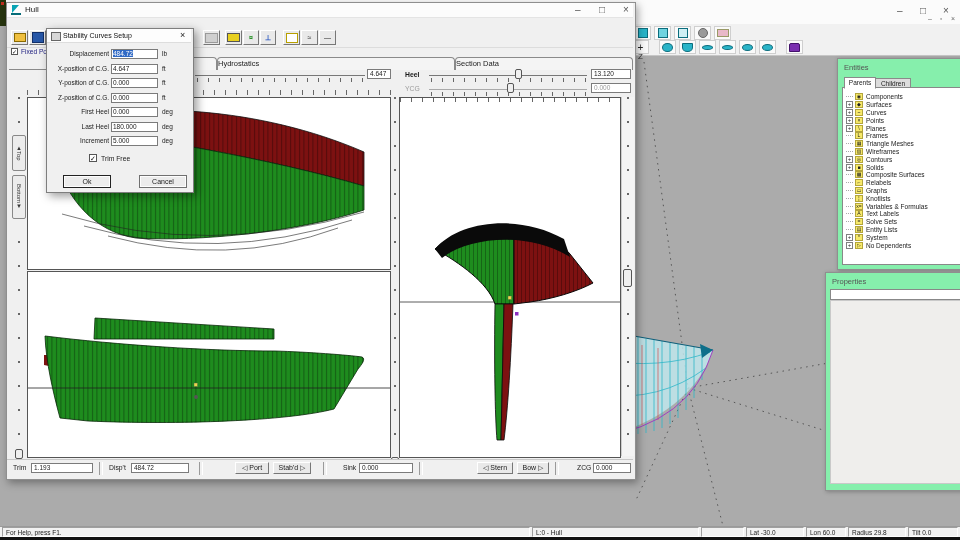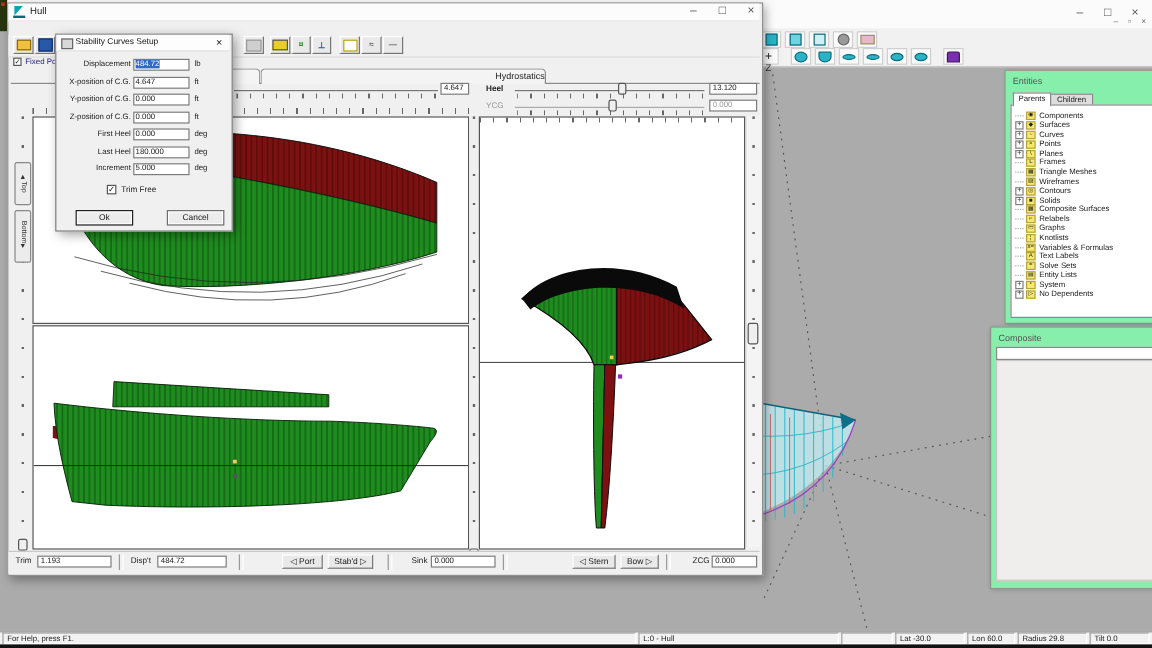--- a/index.html
+++ b/index.html
@@ -43,21 +43,21 @@
          display:flex;align-items:center;justify-content:center;font-size:7px;}
   .input{background:#fff;border:1px solid #7b7b7b;font-size:6.5px;line-height:8px;padding:0 2px;
          box-sizing:border-box;overflow:hidden;}
   .lab{font-size:6.8px;}
   .lab-gray{font-size:6.8px;color:#9a9a9a;}
   .track{height:1px;background:#777;}
   .thumb{width:7px;height:10px;background:#efefef;border:1px solid #555;border-radius:2px;box-sizing:border-box;}
   .ticksH{background-image:repeating-linear-gradient(to right,#666 0 1px,transparent 1px 11px);}
   .ticksV{background-image:repeating-linear-gradient(to bottom,#666 0 2px,transparent 2px 24px);}
   .tab{border:1px solid #8a8a8a;border-bottom:none;border-radius:4px 4px 0 0;background:#f4f4f4;
-       text-align:right;font-size:7.5px;line-height:12px;color:#222;box-sizing:border-box;}
+       text-align:left;font-size:7.5px;line-height:12px;color:#222;box-sizing:border-box;}
   .vp{background:#fff;border:1px solid #555;box-sizing:border-box;}
   .vbtn{writing-mode:vertical-lr;font-size:6px;line-height:12px;text-align:center;
         background:#ececec;border:1px solid #888;border-radius:2px;box-sizing:border-box;color:#333;}
   .groove{width:2px;border-left:1px solid #9a9a9a;border-right:1px solid #fff;height:13px;}
   .statseg{border:1px solid;border-color:#9f9f9f #fff #fff #9f9f9f;font-size:6.5px;line-height:9px;
            padding-left:3px;color:#222;box-sizing:border-box;height:10px;overflow:hidden;}
   
   .dialog{left:46px;top:28px;width:146px;height:163px;background:#f0f0f0;border:1px solid #7e7e7e;
           box-shadow:3px 3px 9px rgba(0,0,0,.4);}
   .d-title{font-size:7px;color:#111;}
@@ -278,21 +278,21 @@
         <div class="treerow">
             <span class="ebox">+</span>
             <span class="eicon">▷</span>
             <span class="elabel">No Dependents</span>
           </div>
       </div>
     </div>
   </div>
 
   <div class="abs panel" style="left:777px;top:272px;width:152px;height:217px;z-index:2;">
-    <div class="abs panel-title" style="left:6px;top:4px;">Composite</div>
+    <div class="abs panel-title" style="left:6px;top:4px;">Properties</div>
     <div class="abs closebox" style="left:137px;top:3px;">×</div>
     <div class="abs" style="left:4px;top:16px;width:144px;height:11px;background:#fff;border:1px solid #888;box-sizing:border-box;">
       <div class="abs" style="right:2px;top:2px;width:6px;height:6px;background:var(--tree-icon-yellow);border:1px solid #998800;"></div>
     </div>
     <div class="abs" style="left:4px;top:27px;width:144px;height:184px;background:#efeeec;border:1px solid #c9c9c9;box-sizing:border-box;"></div>
   </div>
 
   <div class="abs" style="left:0;top:526px;width:960px;height:11px;background:#f2f2f2;border-top:1px solid #9a9a9a;z-index:5;">
     <div class="abs statseg" style="left:2px;top:0px;width:528px;">For Help, press F1.</div>
     <div class="abs statseg" style="left:532px;top:0px;width:167px;">L:0 - Hull</div>
@@ -352,20 +352,21 @@
     </div>
 
     <div class="abs" style="left:4px;top:45px;display:flex;align-items:center;gap:3px;">
       <span class="cb" style="width:7px;height:7px;font-size:6px;line-height:6px;">✓</span>
       <span style="font-size:6.6px;color:#202080;" class="nw">Fixed Position</span>
     </div>
 
     <div class="abs" style="left:2px;top:66px;width:624px;height:1px;background:#8a8a8a;"></div>
     <div class="abs tab" style="left:170px;top:54px;width:40px;height:13px;"></div>
     <div class="abs tab" style="left:210px;top:54px;width:238px;height:13px;">Hydrostatics</div>
+    <div class="abs tab" style="left:448px;top:54px;width:178px;height:13px;">Section Data</div>
 
     <div class="abs track" style="left:188px;top:72px;width:170px;"></div>
     <div class="abs ticksH" style="left:190px;top:75px;width:168px;height:4px;"></div>
     <div class="abs input" style="left:360px;top:66px;width:24px;height:10px;">4.647</div>
 
     <div class="abs lab" style="left:398px;top:68px;font-weight:bold;">Heel</div>
     <div class="abs track" style="left:422px;top:72px;width:158px;"></div>
     <div class="abs thumb" style="left:508px;top:66px;"></div>
     <div class="abs ticksH" style="left:424px;top:75px;width:156px;height:4px;"></div>
     <div class="abs input" style="left:584px;top:66px;width:40px;height:10px;">13.120</div>

